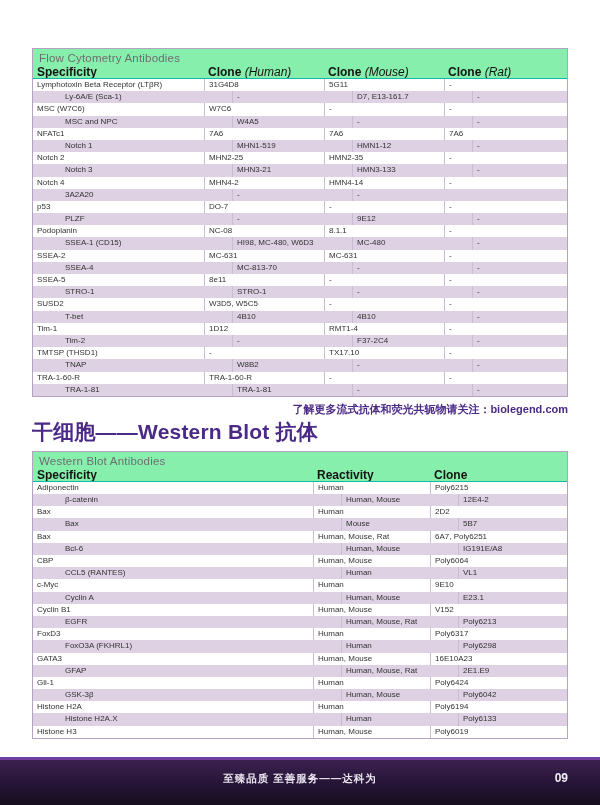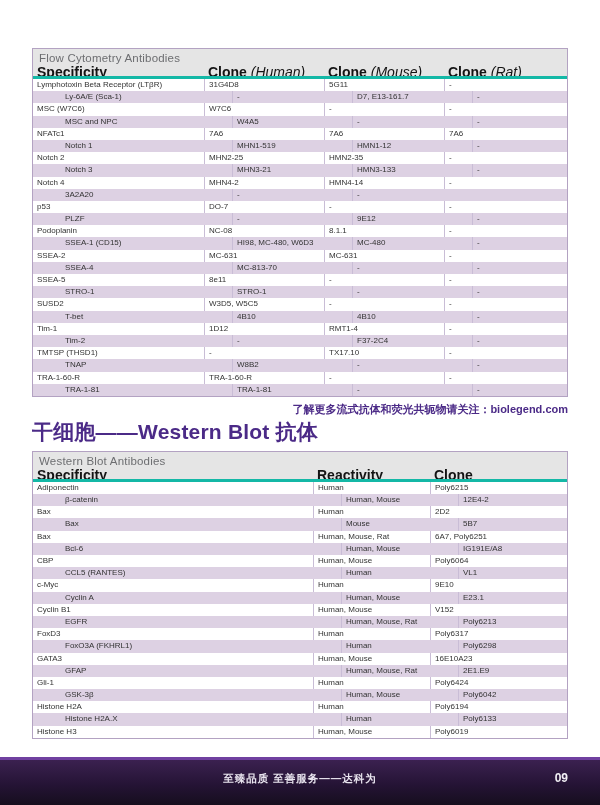--- a/index.html
+++ b/index.html
@@ -4,28 +4,28 @@
 <style>
   * { margin:0; padding:0; box-sizing:border-box; }
   html,body { background:#ffffff; }
   .page {
     position:relative; width:600px; height:805px; background:#ffffff;
     font-family:"Liberation Sans", sans-serif; overflow:hidden;
   }
   .content { padding:48px 32px 0 32px; }
 
   
-  .tbl { border:1px solid #b3a2c2; background:#e5e5e5; }
+  .tbl { border:1px solid #b3a2c2; background:#86efac; }
   .tbl-title {
     font-size:11.5px; color:#6d6e71; letter-spacing:.2px;
     height:17px; line-height:16px; padding-left:6px; padding-top:1px;
   }
   .thead {
-    display:grid; border-bottom:3px solid #14b8a6;
-    height:13px; font-size:14px; color:#141414;
+    display:grid; border-bottom:1px solid #14b8a6;
+    height:13px; font-size:12px; color:#141414;
   }
   .th { line-height:12px; padding:0 4px; white-space:nowrap; overflow:hidden; }
   .th .lbl { font-weight:700; }
   .th i { font-weight:400; font-style:italic; }
   .tr { display:grid; height:12.2px; background:#ffffff; }
   .tr.alt { background:#ddd1e3;padding-left:28px; }
   .td {
     font-size:8px; color:#333333; line-height:12.2px; padding:0 4px;
     white-space:nowrap; overflow:hidden; border-left:1px solid #c9bdd6;
   }

